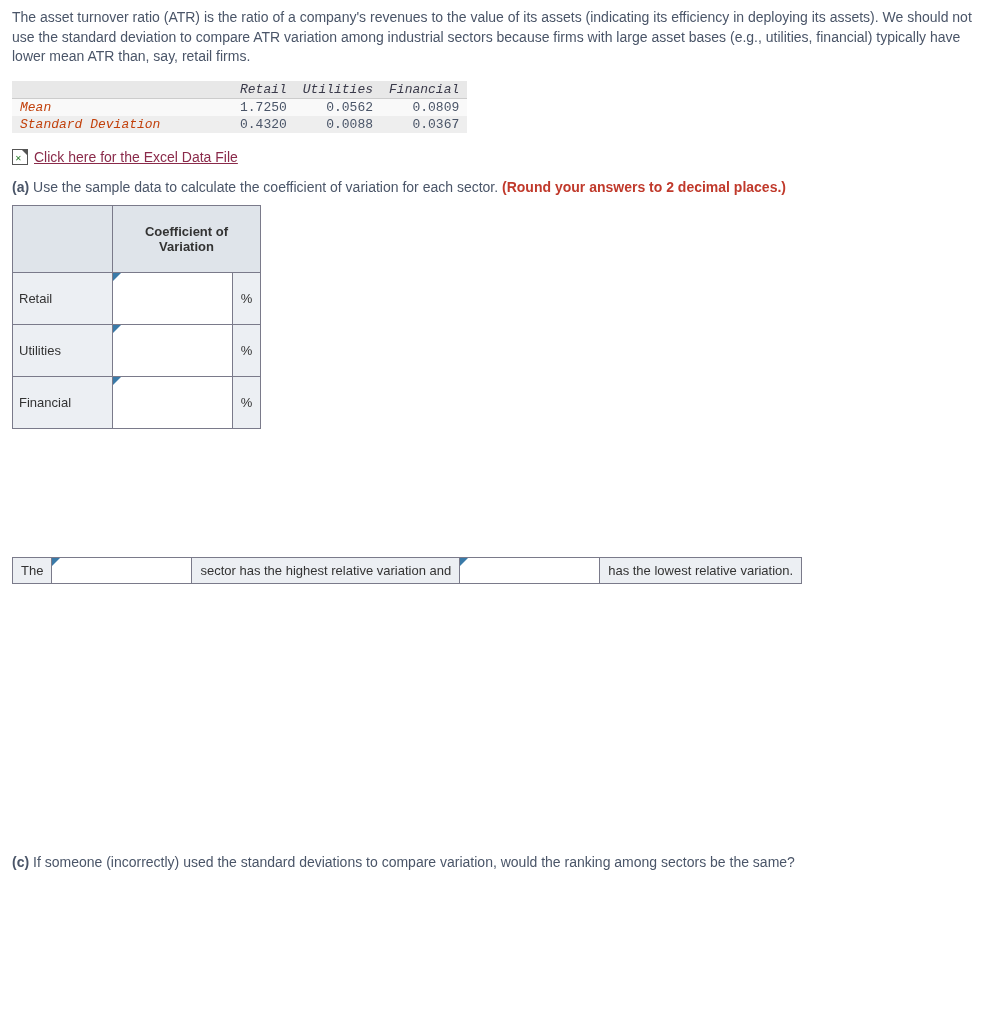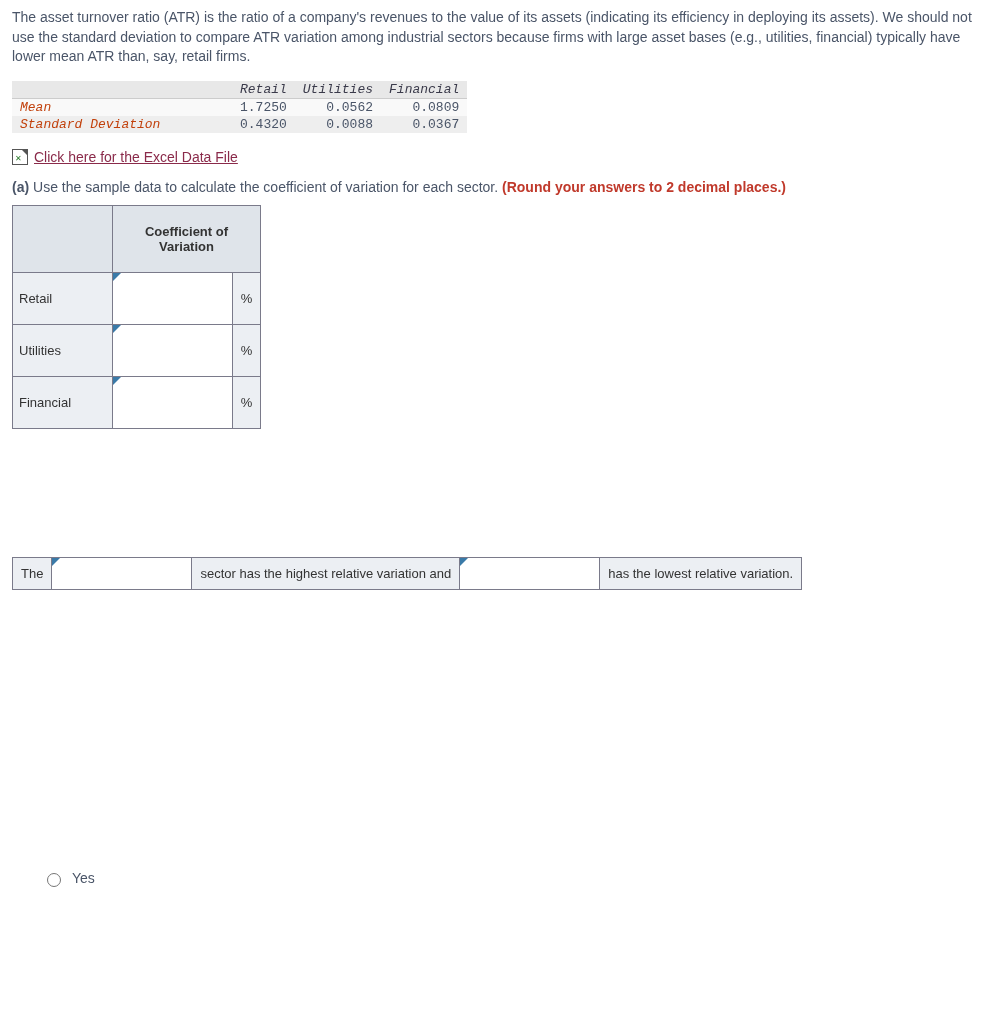--- a/index.html
+++ b/index.html
@@ -127,21 +127,21 @@
     .sentence-table {
       border-collapse: collapse;
       margin-top: 8px;
     }
     .sentence-table td {
       border: 1px solid #7a7a8a;
       padding: 4px 8px;
       font-size: 13px;
       background: #eceff3;
       color: #333;
-      height: 32px;
+      height: 26px;
       vertical-align: middle;
     }
     .sentence-table .blank-cell {
       background: #fff;
       padding: 0;
       position: relative;
       width: 140px;
     }
     .sentence-table .blank-cell .flag {
       position: absolute;
@@ -250,22 +250,21 @@
       <td class="blank-cell"><span class="flag"></span><input type="text" style=""></td>
       <td>has the lowest relative variation.</td>
     </tr>
   </tbody>
     </table>
 </div>
 
 <div class="part-c-spacer"></div>
 
 <div class="question-block">
+  <div class="question-text">
+    <span class="bold">(c)</span><span> If someone (incorrectly) used the standard deviations to compare variation, would the ranking among sectors be the same?</span>
+  </div>
   <div class="radio-group">
-    <label class="radio-row">
-      <input type="radio" name="partc" style="">
-      <span>Yes</span>
-    </label>
   </div>
 </div>
 
 
 
 
 </body></html>

